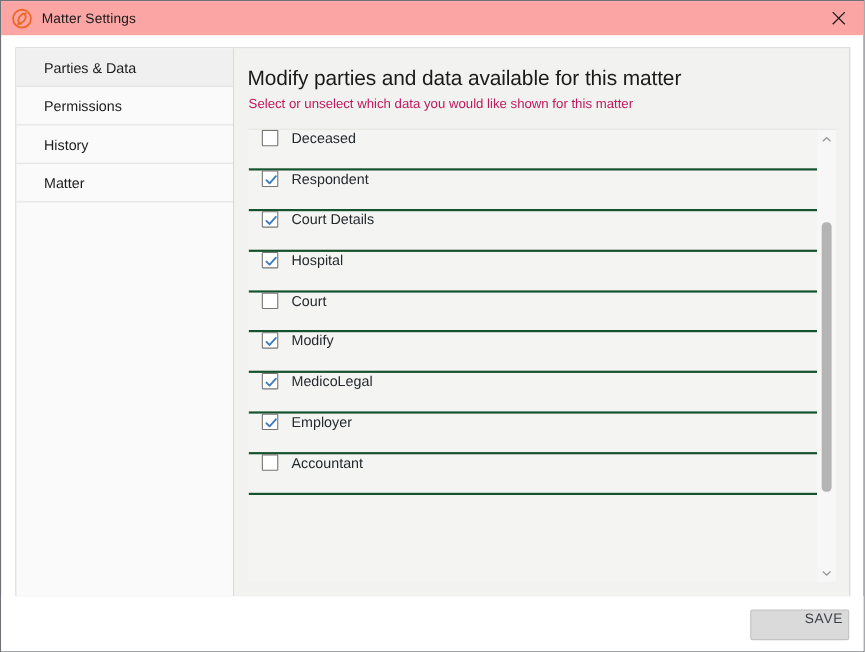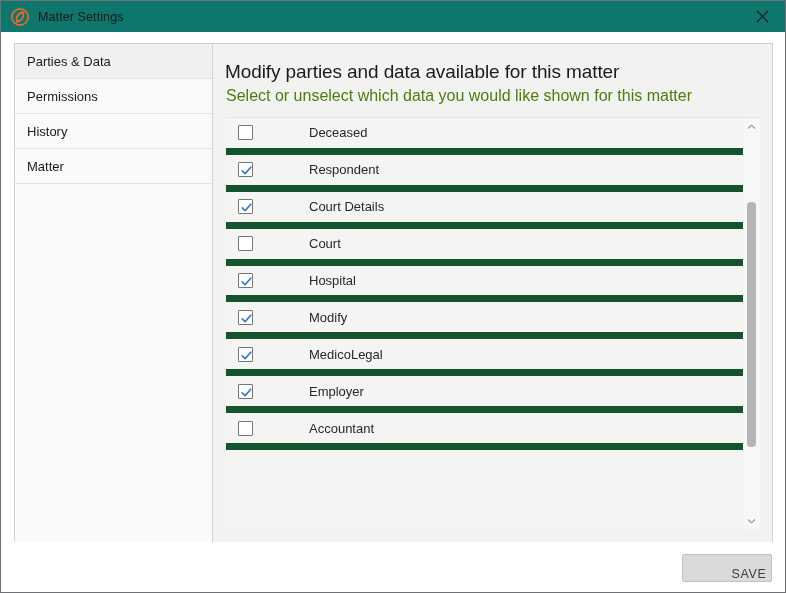--- a/index.html
+++ b/index.html
@@ -25,21 +25,21 @@
     background: #ffffff;
   }
 
   
   .titlebar {
     position: absolute;
     left: 0;
     top: 0;
     right: 0;
     height: 31px;
-    background: #0f766e;
+    background: #fca5a5;
     display: flex;
     align-items: center;
   }
   .app-icon {
     width: 20px;
     height: 20px;
     margin-left: 9px;
     margin-right: 8px;
     flex: 0 0 auto;
     display: block;
@@ -84,21 +84,21 @@
     border-right: 1px solid #d2d2d2;
     background: #fafafa;
     padding-top: 0;
   }
   .tab {
     height: 35px;
     box-sizing: border-box;
     border-bottom: 1px solid #e2e2e2;
     display: flex;
     align-items: center;
-    padding-left: 12px;
+    padding-left: 25px;
     font-size: 13px;
     color: #1b1b1b;
     cursor: default;
     background: transparent;
   }
   .tab.selected {
     background: #f0f0f0;
   }
 
   
@@ -113,22 +113,22 @@
   .heading {
     margin: 17px 0 0 12px;
     font-size: 19px;
     font-weight: normal;
     color: #1b1b1b;
     letter-spacing: -0.1px;
     white-space: nowrap;
   }
   .subheading {
     margin: 4px 0 0 13px;
-    font-size: 16px;
-    color: #4d7c0f;
+    font-size: 12px;
+    color: #be185d;
     white-space: nowrap;
   }
 
   
   .list-wrap {
     position: absolute;
     left: 13px;
     top: 73px;
     right: 12px;
     bottom: 13px;
@@ -136,26 +136,24 @@
   }
   .list {
     flex: 1 1 auto;
     background: #f4f4f2;
     border-top: 1px solid #e4e4e2;
     overflow: hidden;
   }
   .row {
     height: 36.9px;
     box-sizing: border-box;
-    border-bottom: 7px solid #14532d;
-    display: flex;
-    align-items: center;
+    border-bottom: 2px solid #14532d;
+    display: flex;
     padding-left: 12px;
     cursor: default;
-    gap: 44px;
   }
   .cb {
     width: 15px;
     height: 15px;
     flex: 0 0 auto;
     box-sizing: border-box;
     border: 1px solid #767676;
     background: #ffffff;
     border-radius: 1px;
     position: relative;
@@ -218,21 +216,21 @@
     position: absolute;
     right: 13px;
     top: 12px;
     width: 90px;
     height: 28px;
     box-sizing: border-box;
     background: #dadada;
     border: 1px solid #c2c2c2;
     border-radius: 2px;
     display: flex;
-    align-items: flex-end;
+    align-items: flex-start;
     justify-content: center;
     font-size: 12.5px;
     color: #3a3f45;
     letter-spacing: 0.6px;
     cursor: default;
     font-family: "Liberation Sans", sans-serif;
     padding-left: 44px;
   }
 </style>
 </head>
@@ -292,30 +290,30 @@
             </div>
             <div class="row">
               <span class="cb">
                 <svg width="13" height="13" viewBox="0 0 13 13">
                   <polyline points="2.2,6.8 5.1,9.6 10.8,3.2" fill="none" stroke="#3d7bbf" stroke-width="1.7" stroke-linecap="round" stroke-linejoin="round"></polyline>
                 </svg>
               </span>
               <span class="row-label">Court Details</span>
             </div>
             <div class="row">
+              <span class="cb">
+                <svg width="13" height="13" viewBox="0 0 13 13">
+                  <polyline points="2.2,6.8 5.1,9.6 10.8,3.2" fill="none" stroke="#3d7bbf" stroke-width="1.7" stroke-linecap="round" stroke-linejoin="round"></polyline>
+                </svg>
+              </span>
+              <span class="row-label">Hospital</span>
+            </div>
+            <div class="row">
               <span class="cb"></span>
               <span class="row-label">Court</span>
-            </div>
-            <div class="row">
-              <span class="cb">
-                <svg width="13" height="13" viewBox="0 0 13 13">
-                  <polyline points="2.2,6.8 5.1,9.6 10.8,3.2" fill="none" stroke="#3d7bbf" stroke-width="1.7" stroke-linecap="round" stroke-linejoin="round"></polyline>
-                </svg>
-              </span>
-              <span class="row-label">Hospital</span>
             </div>
             <div class="row">
               <span class="cb">
                 <svg width="13" height="13" viewBox="0 0 13 13">
                   <polyline points="2.2,6.8 5.1,9.6 10.8,3.2" fill="none" stroke="#3d7bbf" stroke-width="1.7" stroke-linecap="round" stroke-linejoin="round"></polyline>
                 </svg>
               </span>
               <span class="row-label">Modify</span>
             </div>
             <div class="row">

